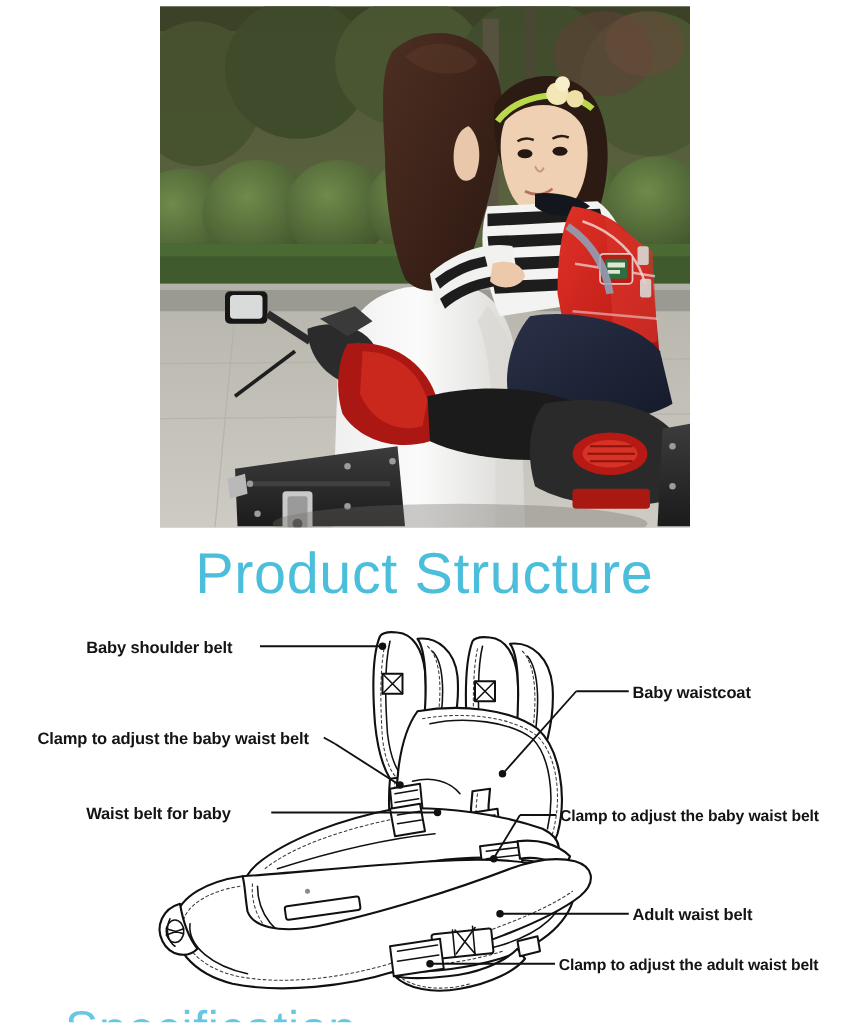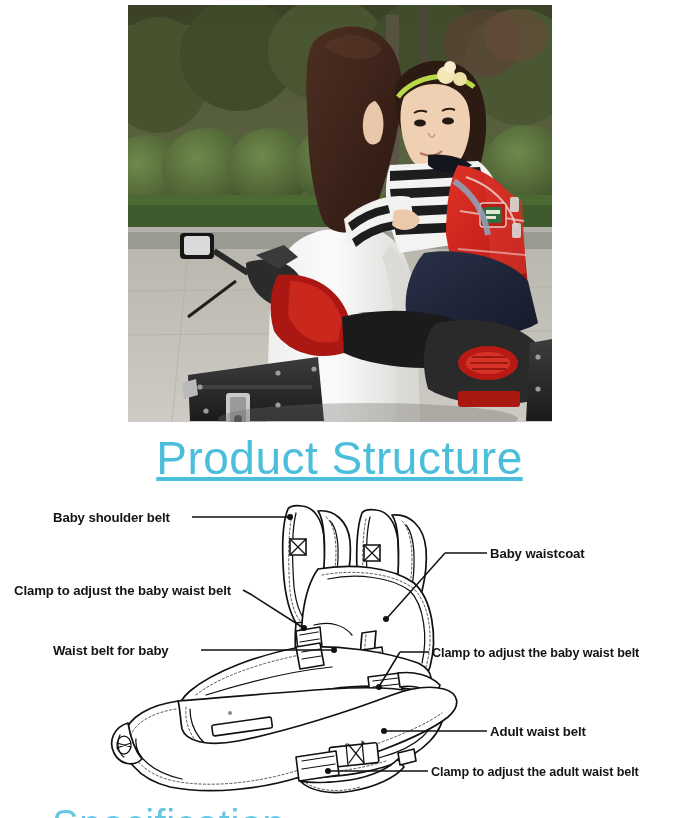--- a/index.html
+++ b/index.html
@@ -37,21 +37,20 @@
     text-align: center;
     color: #4BBEDC;
     font-family: "Liberation Sans", sans-serif;
     font-weight: 400;
     letter-spacing: 0.5px;
   }
   #heading-product-structure {
     top: 432px;
     font-size: 46px;
     line-height: 52px;
-    text-decoration: underline;
   }
   
   .heading-clipped-wrap {
     position: absolute;
     left: 0;
     top: 806px;
     width: 679px;
     height: 12px;
     overflow: hidden;
   }
@@ -65,21 +64,21 @@
     box-sizing: border-box;
     color: #4BBEDC;
     font-size: 40px;
     line-height: 44px;
     opacity: 0.85;
   }
 
   
   .diagram {
     position: absolute;
-    left: 0;
+    left: 16px;
     top: 495px;
     width: 541px;
     height: 300px;
   }
   .diagram svg { display: block; width: 679px; height: 300px; }
 
   .lbl {
     font-family: "Liberation Sans", sans-serif;
     font-size: 13.2px;
     font-weight: 700;

